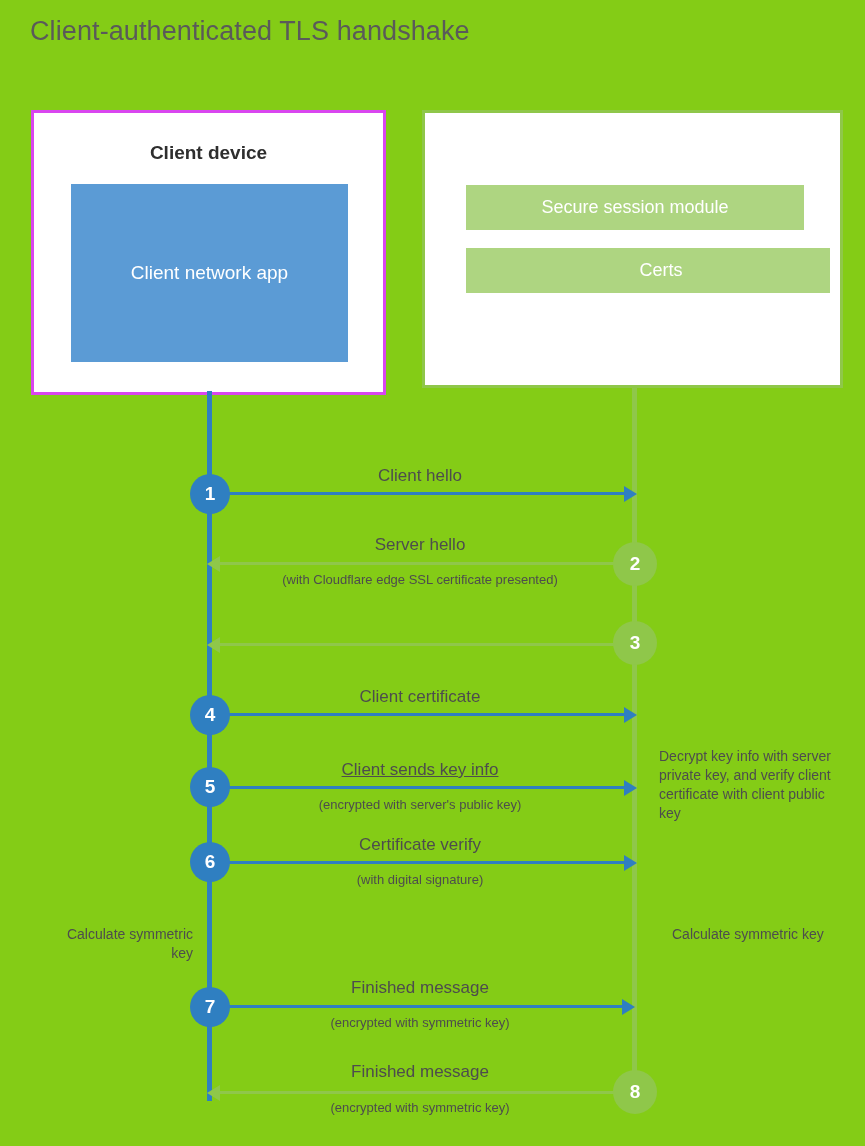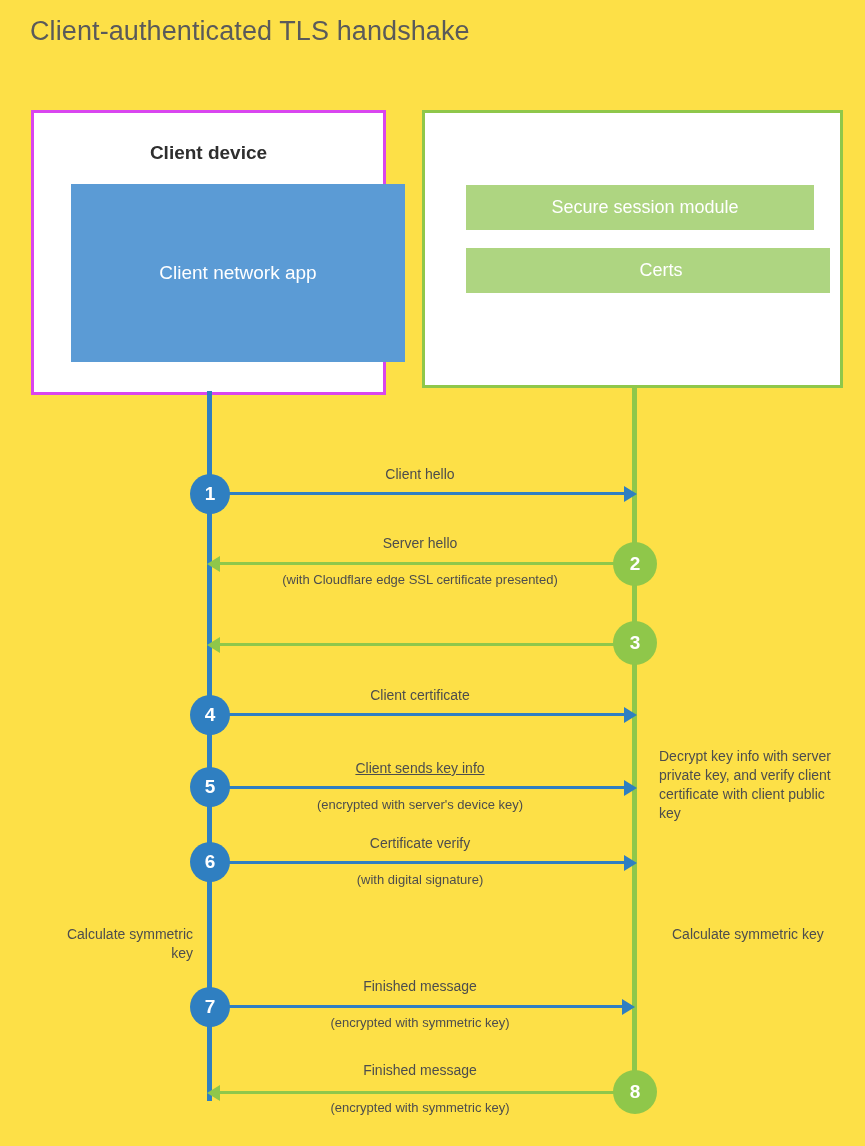--- a/index.html
+++ b/index.html
@@ -11,21 +11,21 @@
   body {
     font-family: "Liberation Sans", "DejaVu Sans", sans-serif;
     color: #4d4d4d;
     -webkit-font-smoothing: antialiased;
   }
   #canvas {
     position: relative;
     width: 865px;
     height: 1146px;
     overflow: hidden;
-    background: #fde047;
+    background: #84cc16;
   }
 
   
   #page-title {
     position: absolute;
     left: 30px;
     top: 16px;
     font-size: 27px;
     font-weight: 400;
     color: #5a5a5a;
@@ -62,21 +62,21 @@
     font-weight: bold;
     color: #2e2e2e;
   }
   #client-box .actor-title { top: 29px; }
   #server-box .actor-title { top: 28px; }
 
   #client-app {
     position: absolute;
     left: 37px;
     top: 71px;
-    width: 334px;
+    width: 277px;
     height: 178px;
     background: #5b9bd5;
     color: #ffffff;
     font-size: 19px;
     line-height: 26px;
     display: flex;
     align-items: center;
     justify-content: center;
     text-align: center;
     padding: 0 10px;
@@ -89,21 +89,21 @@
     width: 338px;
     height: 45px;
     background: #aed581;
     color: #ffffff;
     font-size: 18px;
     display: flex;
     align-items: center;
     justify-content: center;
     text-align: center;
   }
-  #module-0 { top: 72px; padding-left: 10px; }
+  #module-0 { top: 72px; }
   #module-1 { top: 135px; padding-left: 26px; }
   #module-2 { top: 198px; }
 
   
   .lifeline {
     position: absolute;
     width: 5px;
   }
   #lifeline-client {
     left: 207px;
@@ -132,21 +132,21 @@
     height: 0;
     border-top: 8px solid transparent;
     border-bottom: 8px solid transparent;
   }
   .arrowhead.right-blue  { border-left: 13px solid #2f7fc1; }
   .arrowhead.left-green  { border-right: 13px solid #8fc74a; }
 
   .msg-label {
     position: absolute;
     text-align: center;
-    font-size: 14px;
+    font-size: 17px;
     color: #4d4d4d;
     white-space: nowrap;
   }
   .msg-sublabel {
     position: absolute;
     text-align: center;
     font-size: 13px;
     color: #4d4d4d;
     white-space: nowrap;
   }
@@ -227,21 +227,21 @@
   <div class="step-badge green" style="left:613px; top:621px;">3</div>
 
   <div class="msg-label" style="left:220px; top:687px; width:400px;">Client certificate</div>
   <div class="msg-line blue" style="left:210px; top:713px; width:414px;"></div>
   <div class="arrowhead right-blue" style="left:624px; top:707px;"></div>
   <div class="step-badge blue" style="left:190px; top:695px;">4</div>
 
   <div class="msg-label" style="left:220px; top:760px; width:400px;text-decoration:underline;">Client sends key info</div>
   <div class="msg-line blue" style="left:210px; top:786px; width:414px;"></div>
   <div class="arrowhead right-blue" style="left:624px; top:780px;"></div>
-  <div class="msg-sublabel" style="left:220px; top:797px; width:400px;">(encrypted with server's device key)</div>
+  <div class="msg-sublabel" style="left:220px; top:797px; width:400px;">(encrypted with server's public key)</div>
   <div class="step-badge blue" style="left:190px; top:767px;">5</div>
 
   <div class="msg-label" style="left:220px; top:835px; width:400px;">Certificate verify</div>
   <div class="msg-line blue" style="left:210px; top:861px; width:414px;"></div>
   <div class="arrowhead right-blue" style="left:624px; top:855px;"></div>
   <div class="msg-sublabel" style="left:220px; top:872px; width:400px;">(with digital signature)</div>
   <div class="step-badge blue" style="left:190px; top:842px;">6</div>
 
   <div class="msg-label" style="left:220px; top:978px; width:400px;">Finished message</div>
   <div class="msg-line blue" style="left:210px; top:1005px; width:422px;"></div>

